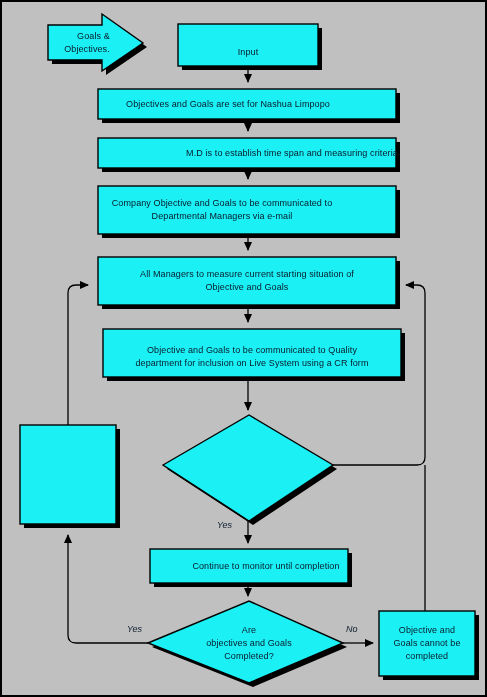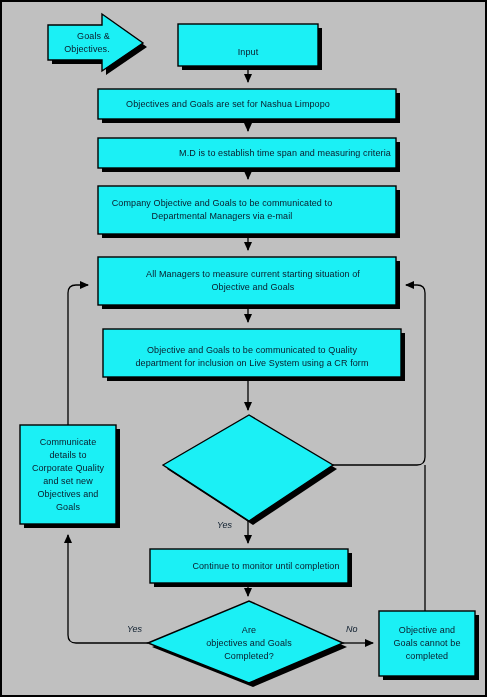--- a/index.html
+++ b/index.html
@@ -121,37 +121,31 @@
     </g>
   </svg>
 
   <div class="node-label" style="left:46px; top:23px; width:78px; height:35px;text-align:right;">Goals &amp;
 Objectives.</div>
 
   <div class="node-label" style="left:176px; top:22px; width:140px; height:56px;">Input</div>
 
   <div class="node-label" style="left:96px; top:87px; width:260px; height:30px;">Objectives and Goals are set for Nashua Limpopo</div>
 
-  <div class="node-label" style="left:105px; top:136px; width:356px; height:30px;">M.D is to establish time span and measuring criteria</div>
+  <div class="node-label" style="left:112px; top:136px; width:356px; height:30px;">M.D is to establish time span and measuring criteria</div>
 
   <div class="node-label" style="left:96px; top:184px; width:248px; height:48px;">Company Objective and Goals to be communicated to
 Departmental Managers via e-mail</div>
 
-  <div class="node-label" style="left:96px; top:255px; width:298px; height:48px;padding-left:6px;">All Managers to measure current starting situation of
+  <div class="node-label" style="left:96px; top:255px; width:298px; height:48px;">All Managers to measure current starting situation of
 Objective and Goals</div>
 
   <div class="node-label" style="left:101px; top:327px; width:298px; height:56px;">Objective and Goals to be communicated to Quality
 department for inclusion on Live System using a CR form</div>
 
-  <div class="node-label" style="left:18px; top:423px; width:96px; height:99px;">Communicate
-details to
-Corporate Quality
-and set new
-Objectives and
-Goals</div>
 
 
   <div class="node-label" style="left:148px; top:547px; width:198px; height:34px;margin-left:17px;">Continue to monitor until completion</div>
 
   <div class="node-label" style="left:150px; top:617px; width:194px; height:48px;">Are
 objectives and Goals
 Completed?</div>
 
   <div class="node-label" style="left:377px; top:609px; width:96px; height:65px;text-align:center;">Objective and
 Goals cannot be

